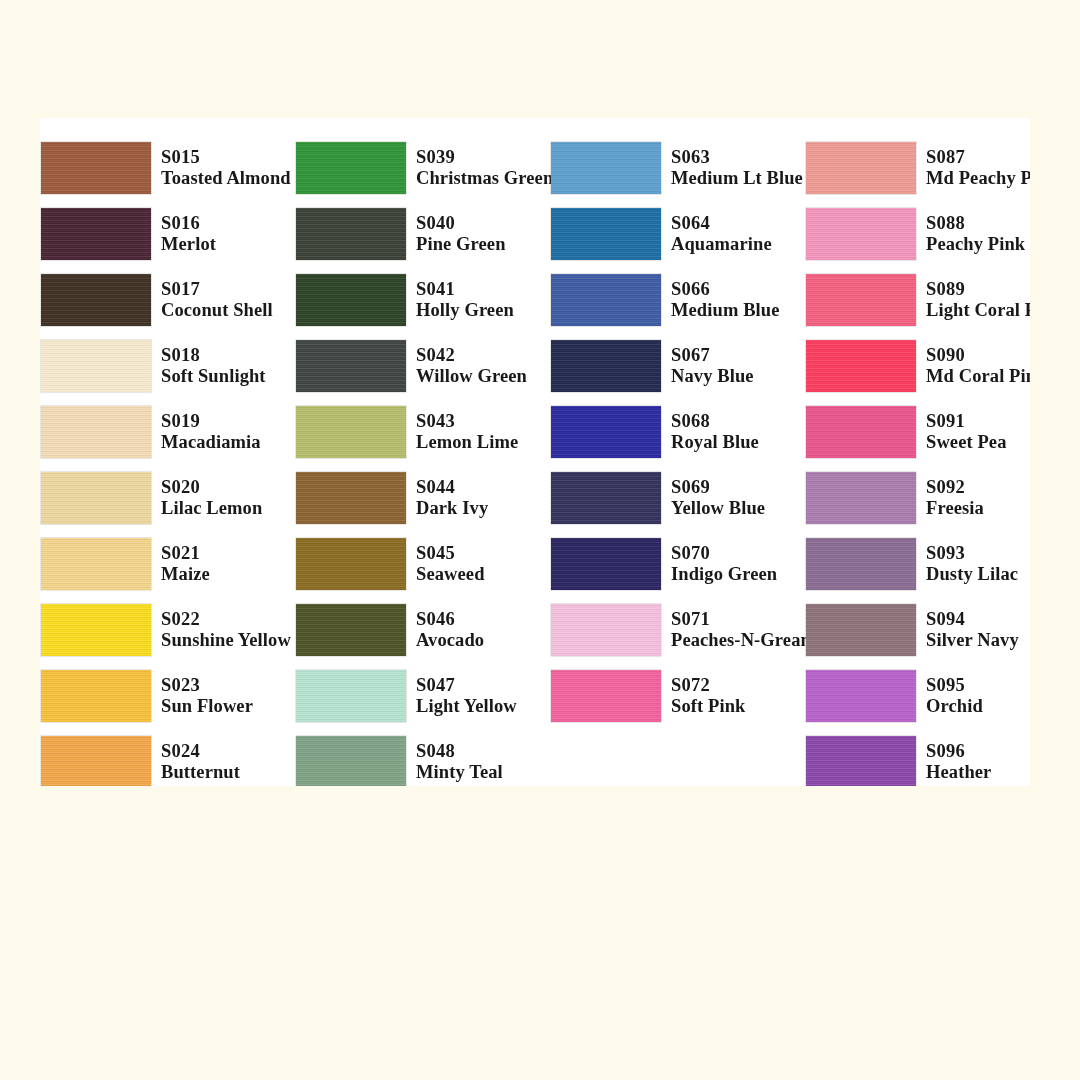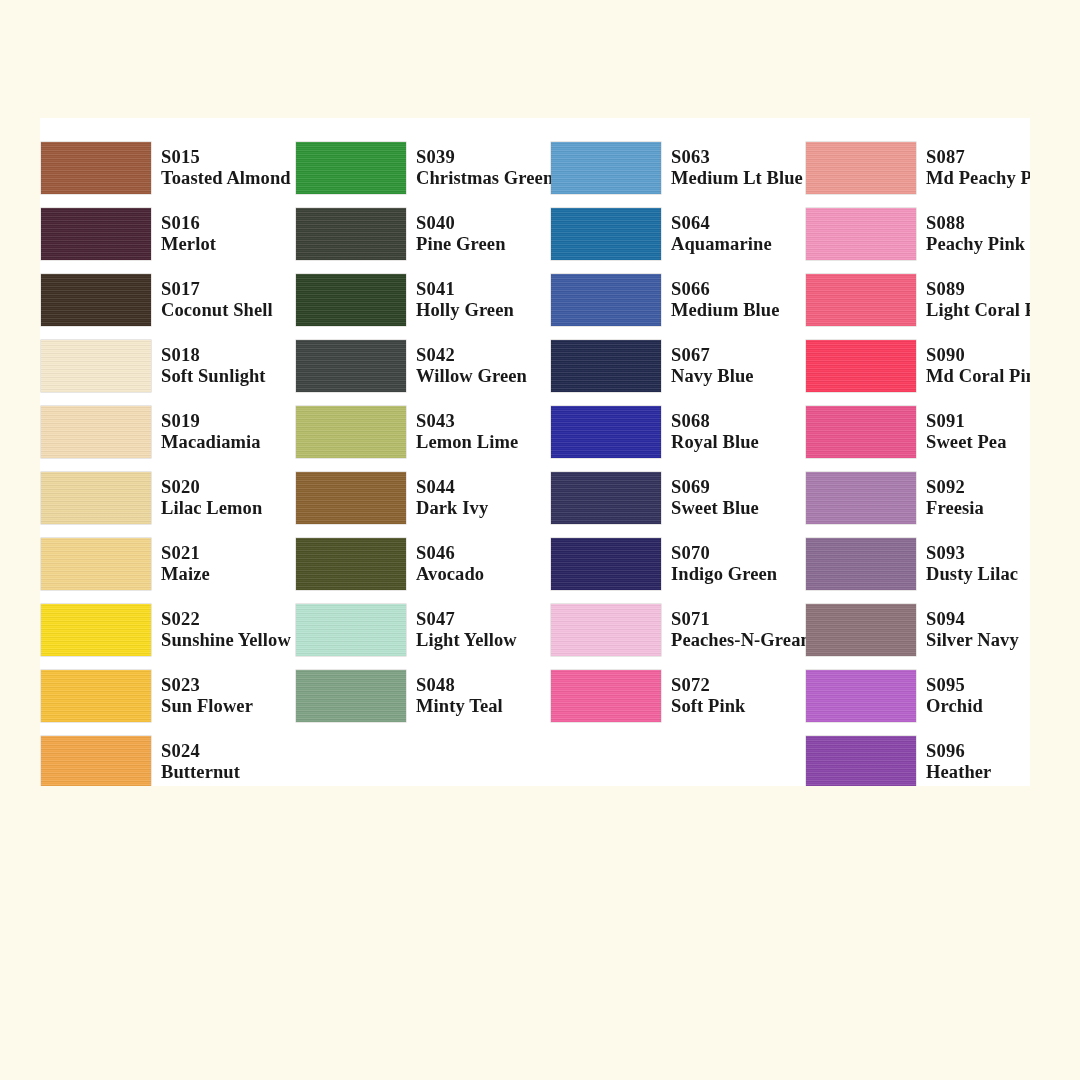--- a/index.html
+++ b/index.html
@@ -258,20 +258,29 @@
           <div class="swatch-wrap">
             <div class="swatch" style="background: rgb(139, 99, 50);"></div>
           </div>
           <div class="swatch-label">
             <div class="code">S044</div>
             <div class="name">Dark Ivy</div>
           </div>
         </div>
         <div class="color-entry">
           <div class="swatch-wrap">
+            <div class="swatch" style="background: rgb(138, 107, 34);"></div>
+          </div>
+          <div class="swatch-label">
+            <div class="code">S045</div>
+            <div class="name">Seaweed</div>
+          </div>
+        </div>
+        <div class="color-entry">
+          <div class="swatch-wrap">
             <div class="swatch" style="background: rgb(77, 82, 39);"></div>
           </div>
           <div class="swatch-label">
             <div class="code">S046</div>
             <div class="name">Avocado</div>
           </div>
         </div>
         <div class="color-entry">
           <div class="swatch-wrap">
             <div class="swatch" style="background: rgb(182, 226, 208);"></div>
@@ -336,21 +345,21 @@
             <div class="code">S068</div>
             <div class="name">Royal Blue</div>
           </div>
         </div>
         <div class="color-entry">
           <div class="swatch-wrap">
             <div class="swatch" style="background: rgb(51, 50, 92);"></div>
           </div>
           <div class="swatch-label">
             <div class="code">S069</div>
-            <div class="name">Sweet Blue</div>
+            <div class="name">Yellow Blue</div>
           </div>
         </div>
         <div class="color-entry">
           <div class="swatch-wrap">
             <div class="swatch" style="background: rgb(42, 37, 97);"></div>
           </div>
           <div class="swatch-label">
             <div class="code">S070</div>
             <div class="name">Indigo Green</div>
           </div>

